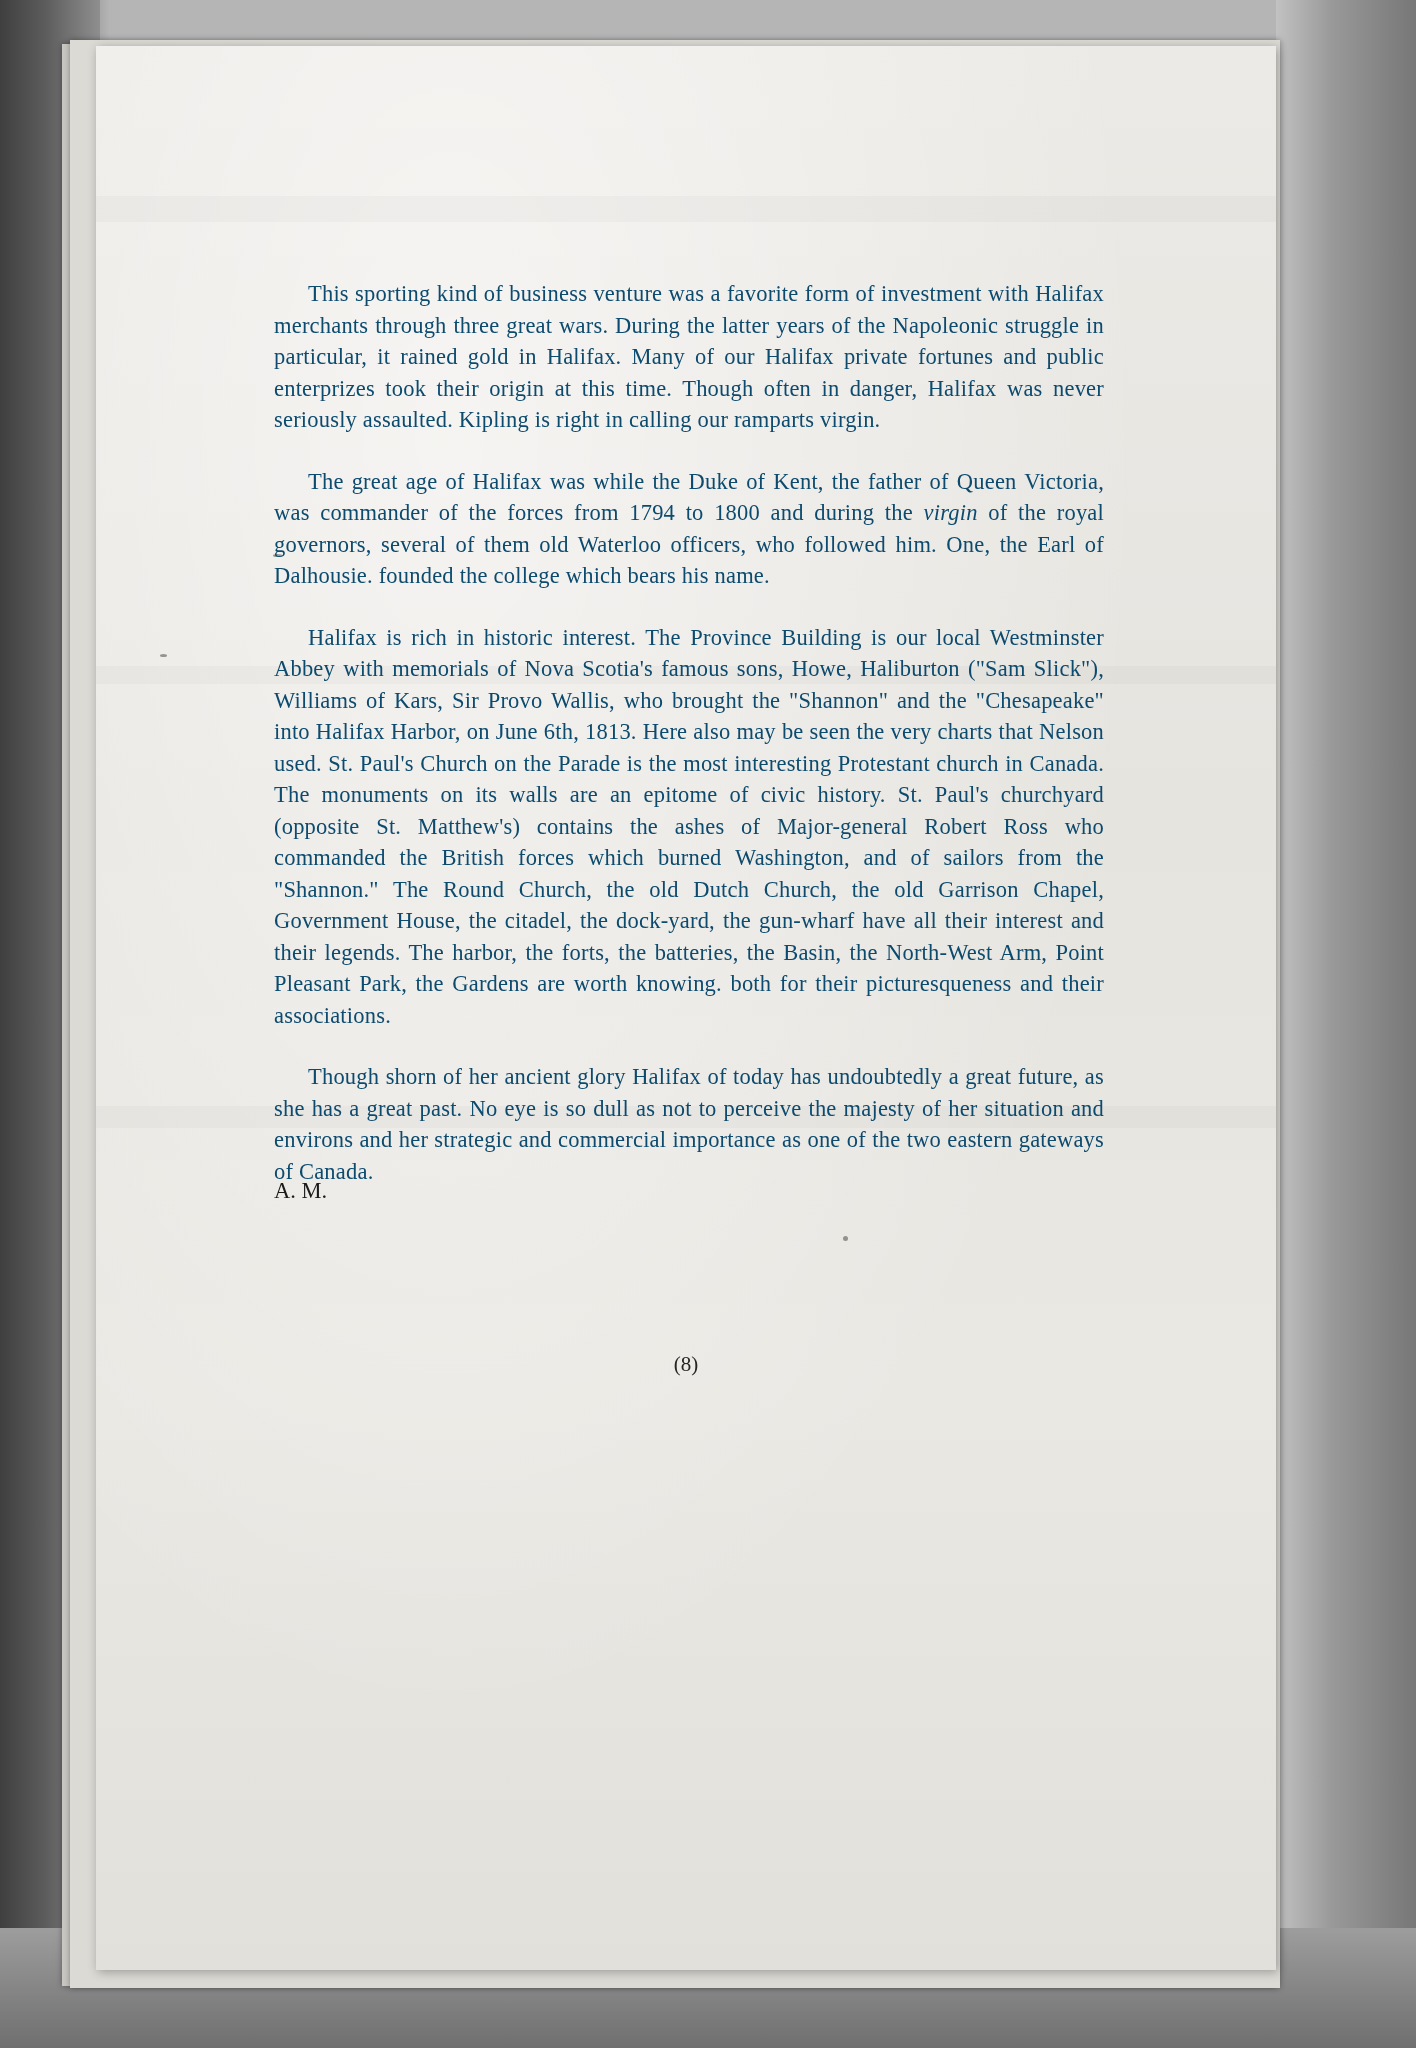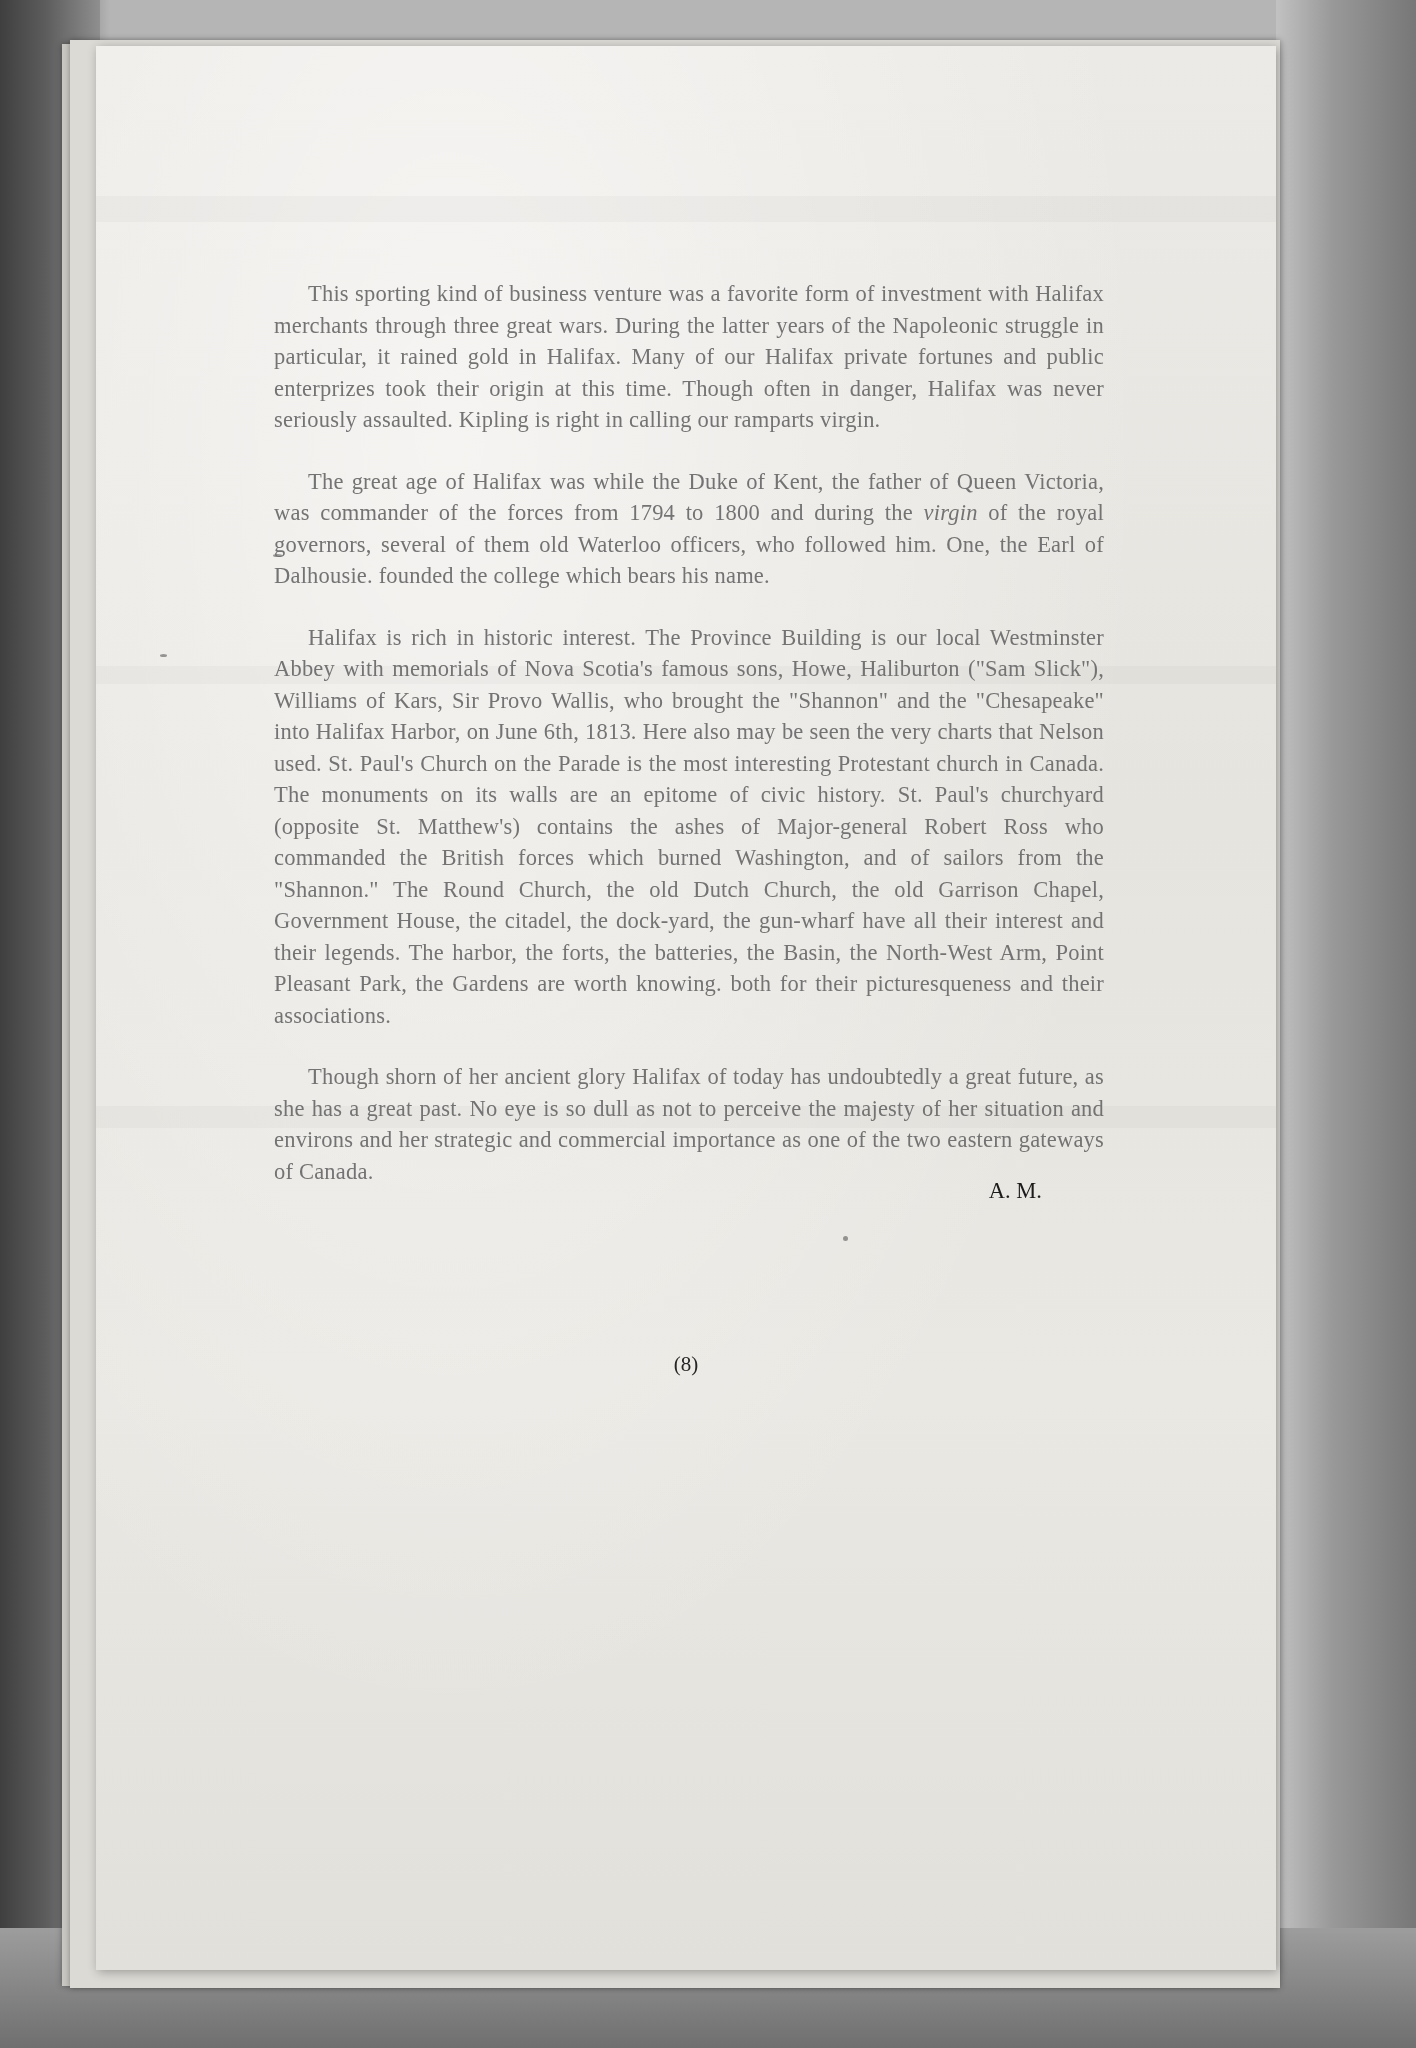--- a/index.html
+++ b/index.html
@@ -75,40 +75,39 @@
   .scan-band {
     position: absolute; left: 0; right: 0;
     background: rgba(0,0,0,0.025);
   }
 
   .text-col {
     position: absolute;
     left: 178px;
     top: 232px;
     width: 830px;
-    color: #737373;
+    color: #0c4a6e;
     font-size: 22.5px;
     line-height: 31.5px;
     text-align: justify;
     font-family: "Liberation Serif", serif;
     letter-spacing: 0.2px;
   }
   .text-col p {
     margin: 0 0 30px 0;
     text-indent: 34px;
   }
   .text-col p:last-of-type { margin-bottom: 4px; }
   .text-col em { font-style: italic; }
 
   .signature {
     position: absolute;
     left: 178px;
     top: 1132px;
     width: 830px;
-    text-align: right;
     padding-right: 62px;
     font-size: 22.5px;
     color: #1b1b1b;
     box-sizing: border-box;
   }
 
   .folio {
     position: absolute;
     left: 0;
     right: 0;

